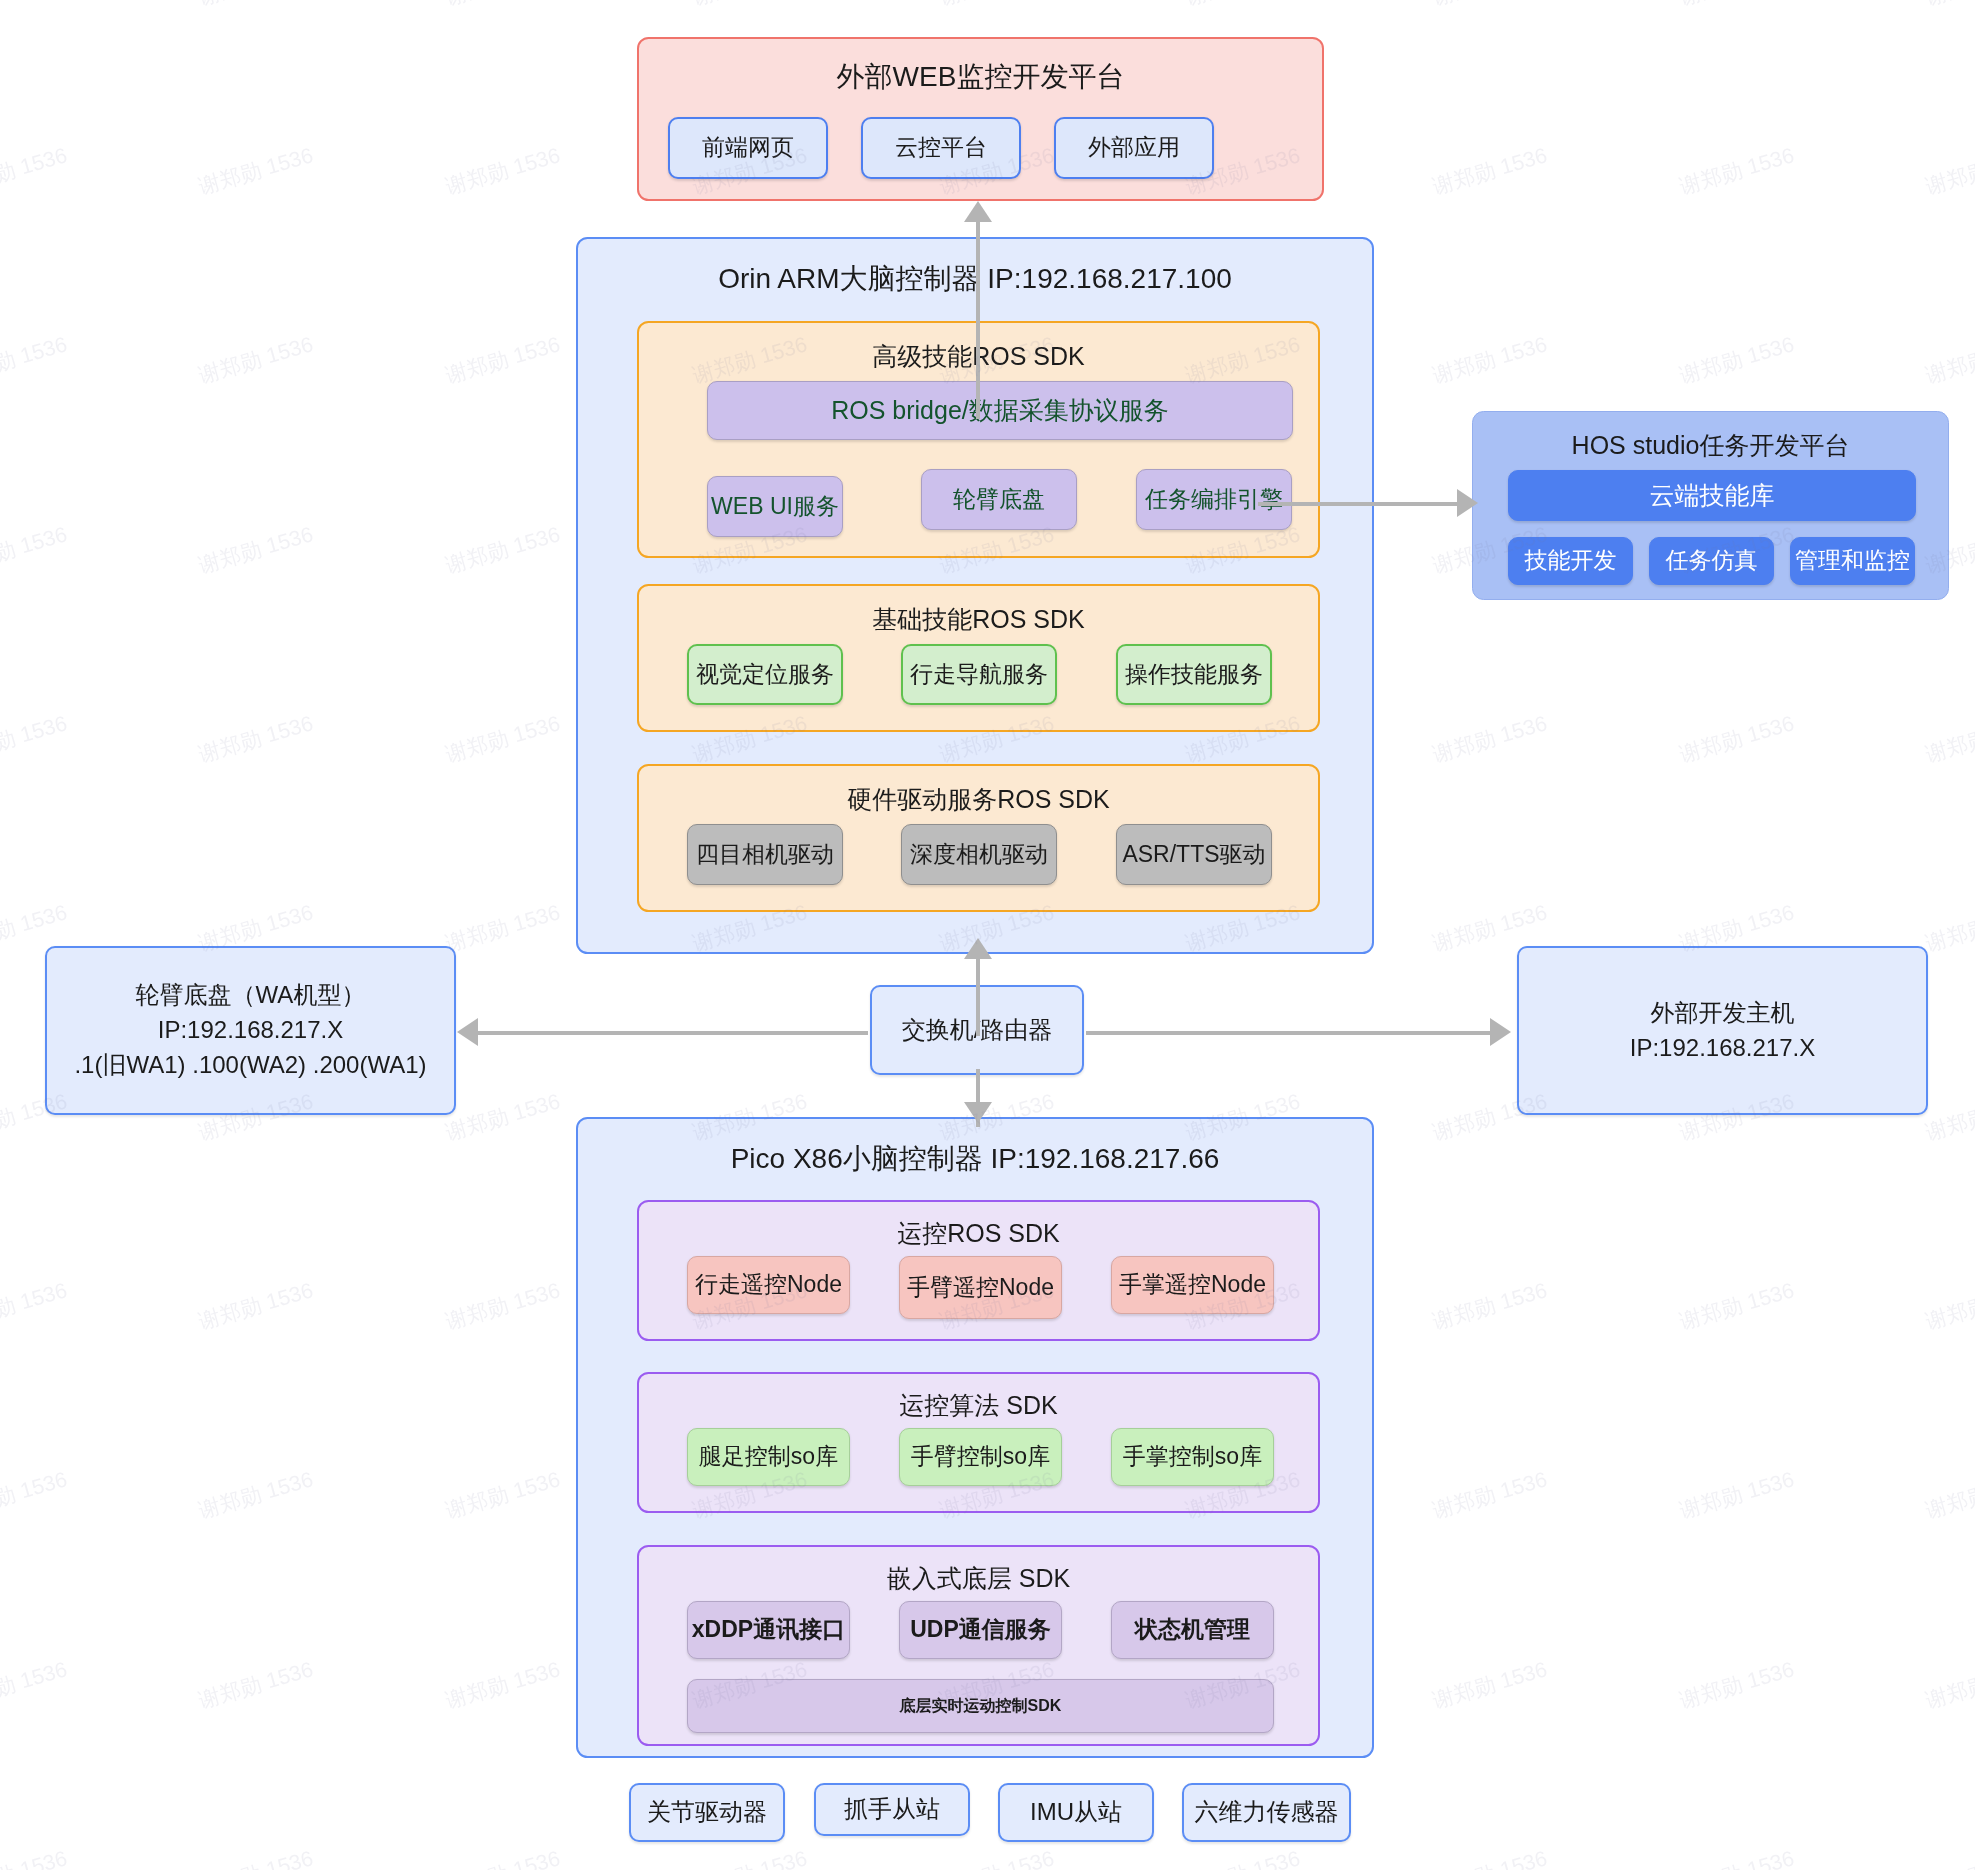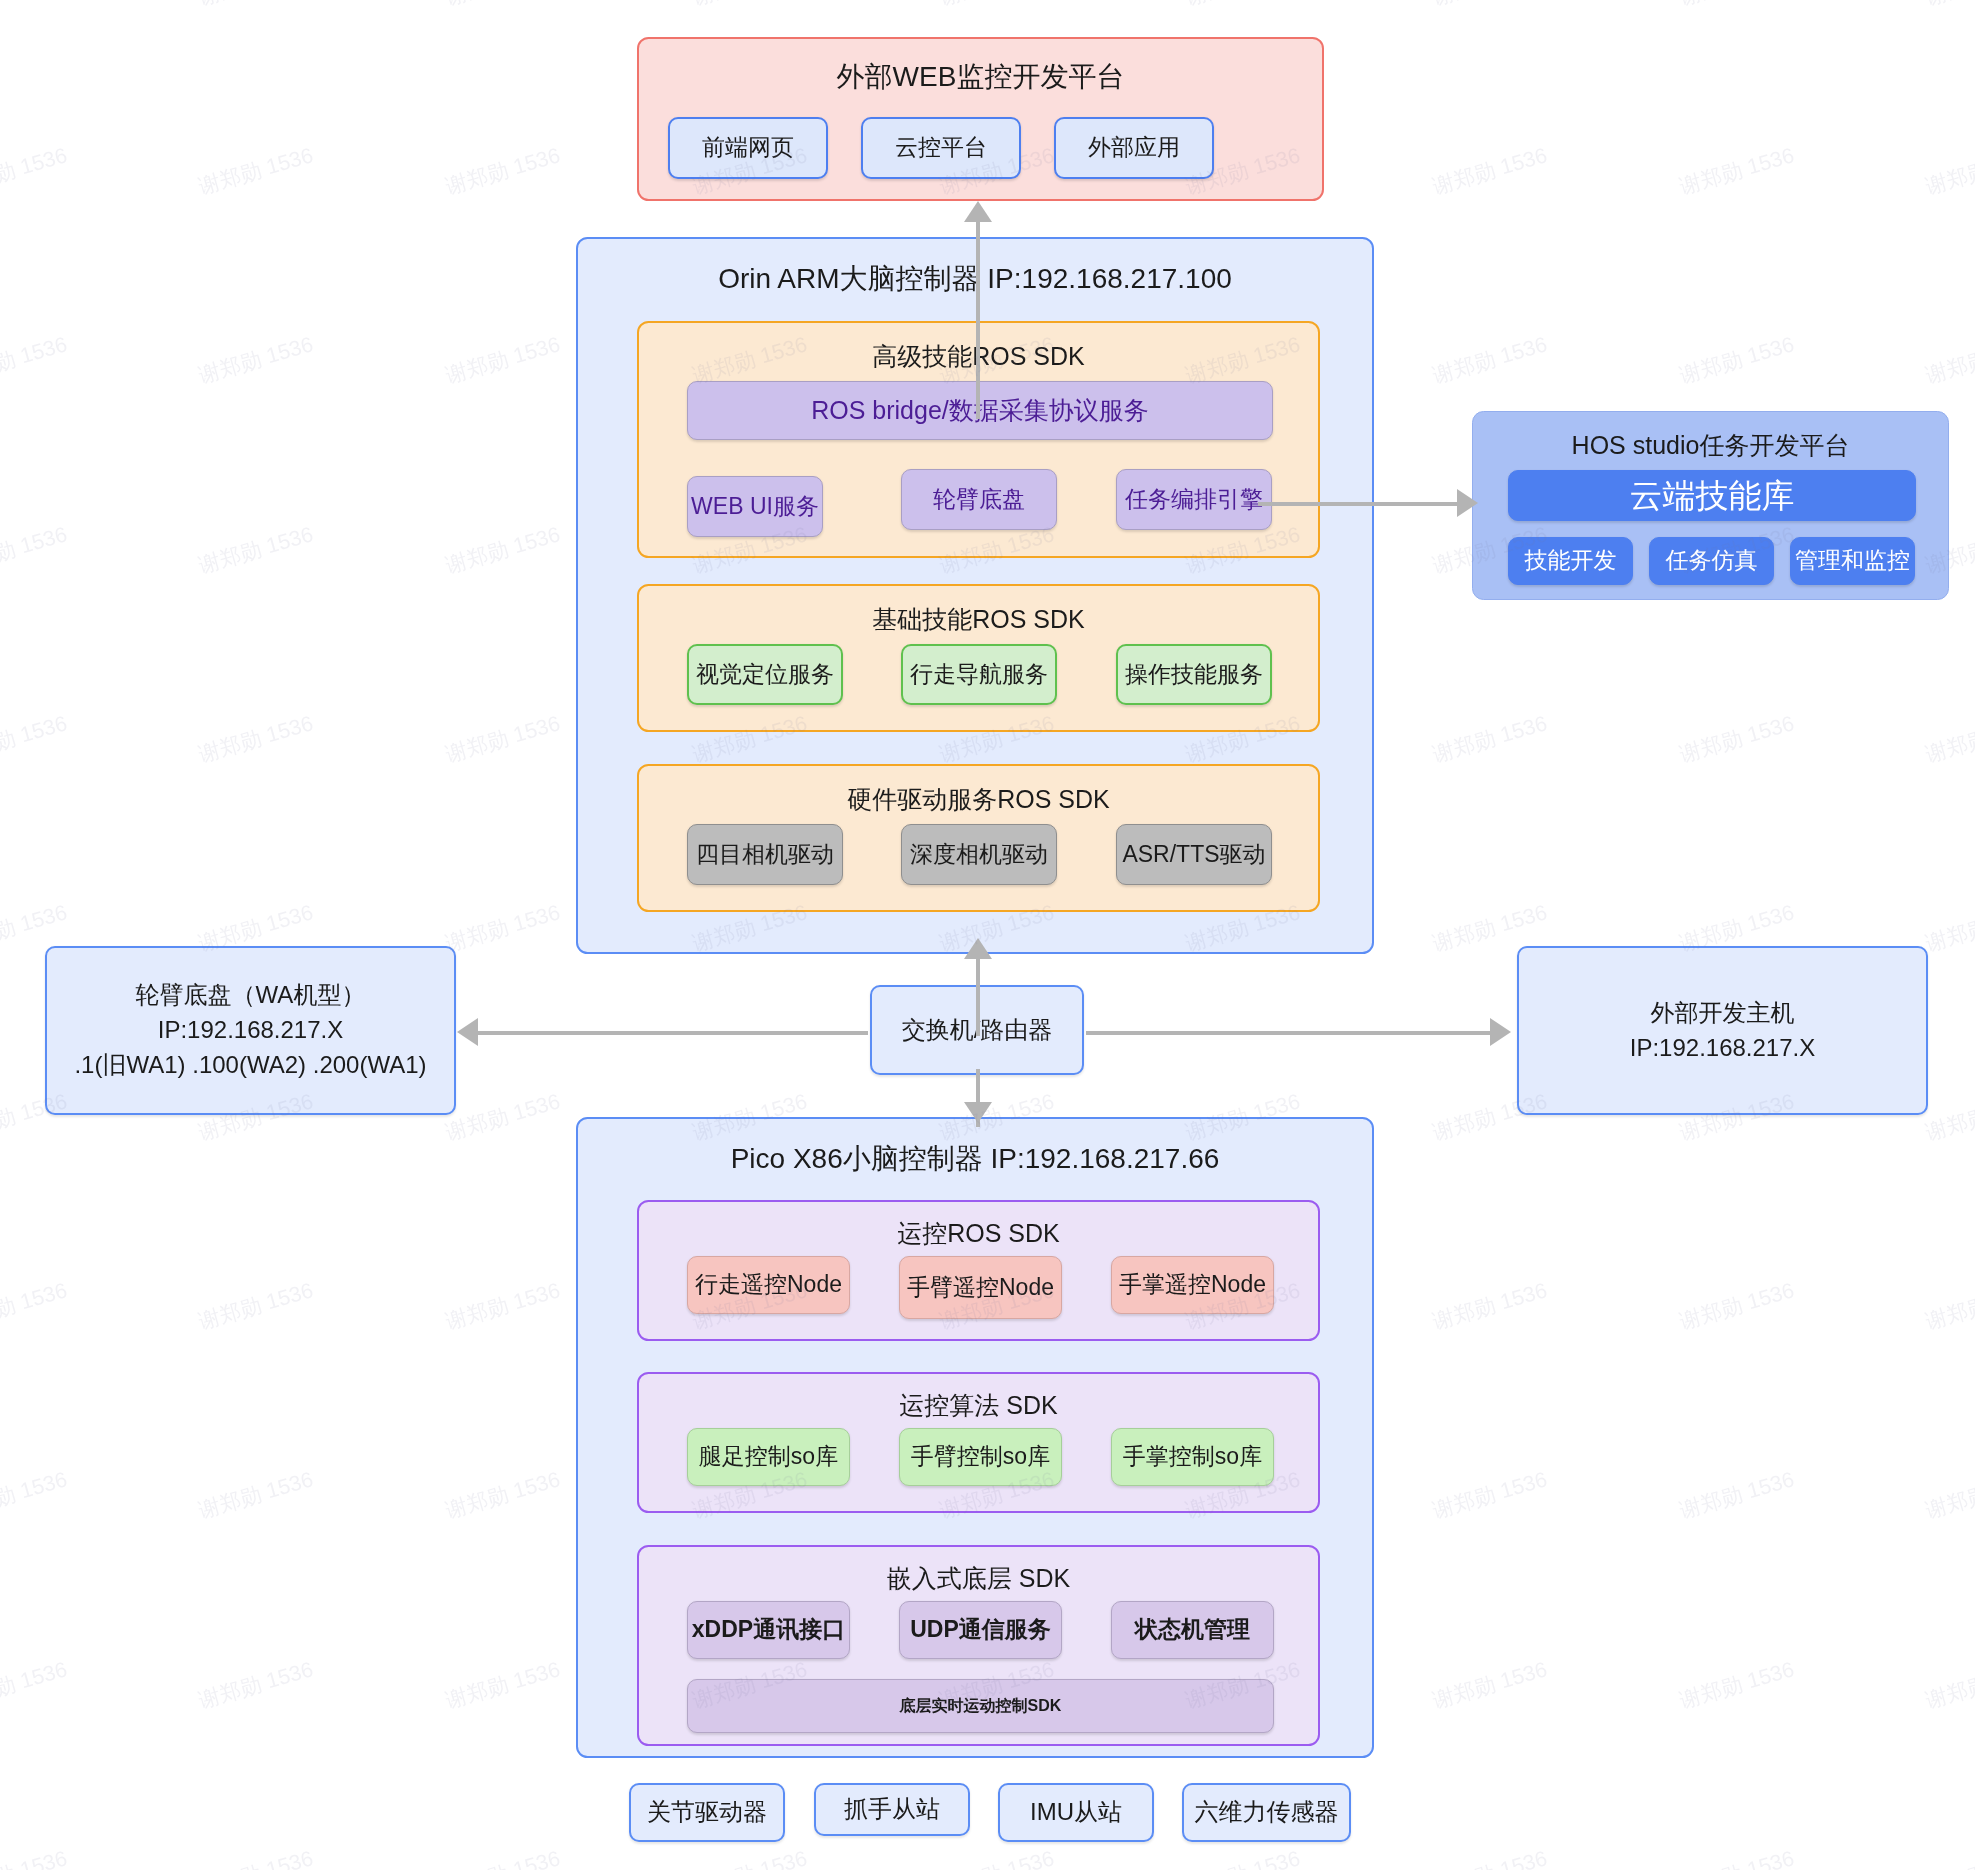--- a/index.html
+++ b/index.html
@@ -80,21 +80,22 @@
     box-shadow:0 1.6px 2.5px rgba(0,0,0,.13);
   }
   .chip-blue{
     background:#dde7fb;
     border:2.5px solid #4d7ff0;
     color:#1b1b1b;
   }
   .chip-violet{
     background:#ccc0ec;
     border:1.6px solid #a99fc4;
-    color:#4c1d95;
+    color:#14532d;
+    margin-left:20px;
   }
   .chip-green{
     background:#d3eecd;
     border:2.5px solid #5fc14e;
     color:#1b1b1b;
   }
   .chip-gray{
     background:#bcbcbc;
     border:1.6px solid #8f8f8f;
     color:#1b1b1b;
@@ -208,21 +209,21 @@
     <div class="node shell-orange" style="left:59px; top:525px; width:683px; height:148px; display:block;">
       <div class="grp-title title-md" style="top:15px;">硬件驱动服务ROS SDK</div>
       <div class="node chip chip-gray" style="left:48px; top:58px; width:156px; height:61px;">四目相机驱动</div>
       <div class="node chip chip-gray" style="left:262px; top:58px; width:156px; height:61px;">深度相机驱动</div>
       <div class="node chip chip-gray" style="left:477px; top:58px; width:156px; height:61px;">ASR/TTS驱动</div>
     </div>
   </div>
 
   <div class="node shell-hos" style="left:1472px; top:411px; width:477px; height:189px; display:block;">
     <div class="grp-title title-md" style="top:15px;">HOS studio任务开发平台</div>
-    <div class="node chip chip-hos" style="left:35px; top:58px; width:408px; height:51px; font-size:33px;">云端技能库</div>
+    <div class="node chip chip-hos" style="left:35px; top:58px; width:408px; height:51px; font-size:25px;">云端技能库</div>
     <div class="node chip chip-hos" style="left:35px; top:125px; width:125px; height:48px;">技能开发</div>
     <div class="node chip chip-hos" style="left:176px; top:125px; width:125px; height:48px;">任务仿真</div>
     <div class="node chip chip-hos" style="left:317px; top:125px; width:125px; height:48px;">管理和监控</div>
   </div>
 
   <div class="node plain-box" style="left:45px; top:946px; width:411px; height:169px; flex-direction:column;">
     <span>轮臂底盘（WA机型）</span>
     <span>IP:192.168.217.X</span>
     <span>.1(旧WA1) .100(WA2) .200(WA1)</span>
   </div>

